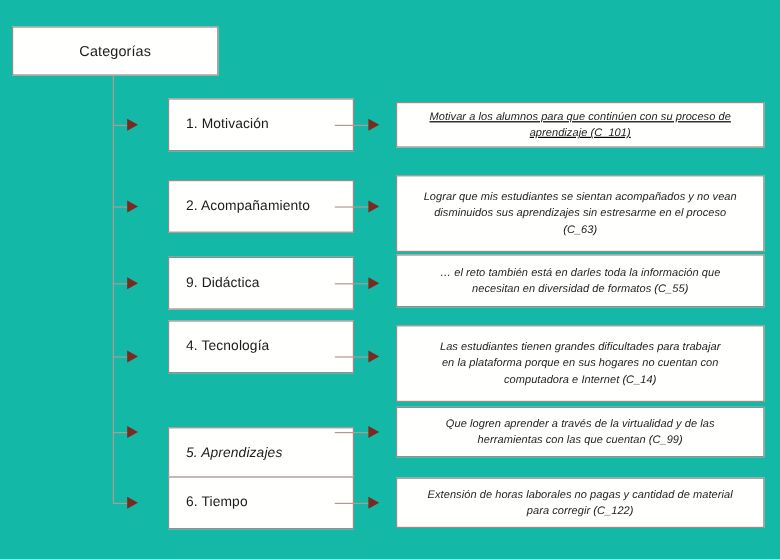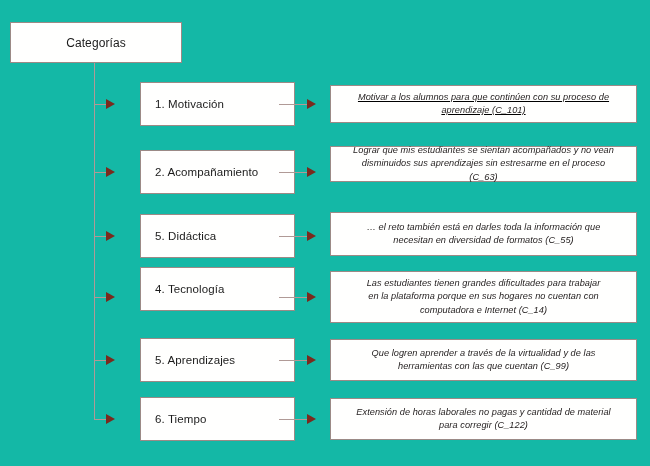--- a/index.html
+++ b/index.html
@@ -124,54 +124,54 @@
 aprendizaje (C_101)</span>
   </div>
 
   <div class="hline hline-l1" style="top:172px;"></div>
   <div class="arrow arrow-l1" style="top:167px;"></div>
   <div class="box cat-box" style="top:150px;">
     <span class="cat-label">2. Acompañamiento</span>
   </div>
   <div class="hline hline-l2" style="top:172px;"></div>
   <div class="arrow arrow-l2" style="top:167px;"></div>
-  <div class="box quote-box" style="top:146px;height:36px;justify-content:flex-end;">
+  <div class="box quote-box" style="top:146px;height:64px;justify-content:flex-end;">
     <span class="quote-text">Lograr que mis estudiantes se sientan acompañados y no vean
 disminuidos sus aprendizajes sin estresarme en el proceso
 (C_63)</span>
   </div>
 
   <div class="hline hline-l1" style="top:236px;"></div>
   <div class="arrow arrow-l1" style="top:231px;"></div>
   <div class="box cat-box" style="top:214px;">
-    <span class="cat-label">5. Didáctica</span>
+    <span class="cat-label">9. Didáctica</span>
   </div>
   <div class="hline hline-l2" style="top:236px;"></div>
   <div class="arrow arrow-l2" style="top:231px;"></div>
   <div class="box quote-box" style="top:212px;height:44px;">
     <span class="quote-text">… el reto también está en darles toda la información que
 necesitan en diversidad de formatos (C_55)</span>
   </div>
 
   <div class="hline hline-l1" style="top:297px;"></div>
   <div class="arrow arrow-l1" style="top:292px;"></div>
   <div class="box cat-box" style="top:267px;">
     <span class="cat-label">4. Tecnología</span>
   </div>
   <div class="hline hline-l2" style="top:297px;"></div>
   <div class="arrow arrow-l2" style="top:292px;"></div>
-  <div class="box quote-box" style="top:271px;height:52px;">
+  <div class="box quote-box" style="top:271px;height:64px;">
     <span class="quote-text">Las estudiantes tienen grandes dificultades para trabajar
 en la plataforma porque en sus hogares no cuentan con
 computadora e Internet (C_14)</span>
   </div>
 
   <div class="hline hline-l1" style="top:360px;"></div>
   <div class="arrow arrow-l1" style="top:355px;"></div>
-  <div class="box cat-box" style="top:338px;">
+  <div class="box cat-box" style="top:356px;font-style:italic;">
     <span class="cat-label">5. Aprendizajes</span>
   </div>
   <div class="hline hline-l2" style="top:360px;"></div>
   <div class="arrow arrow-l2" style="top:355px;"></div>
   <div class="box quote-box" style="top:339px;height:42px;">
     <span class="quote-text">Que logren aprender a través de la virtualidad y de las
 herramientas con las que cuentan (C_99)</span>
   </div>
 
   <div class="hline hline-l1" style="top:419px;"></div>

